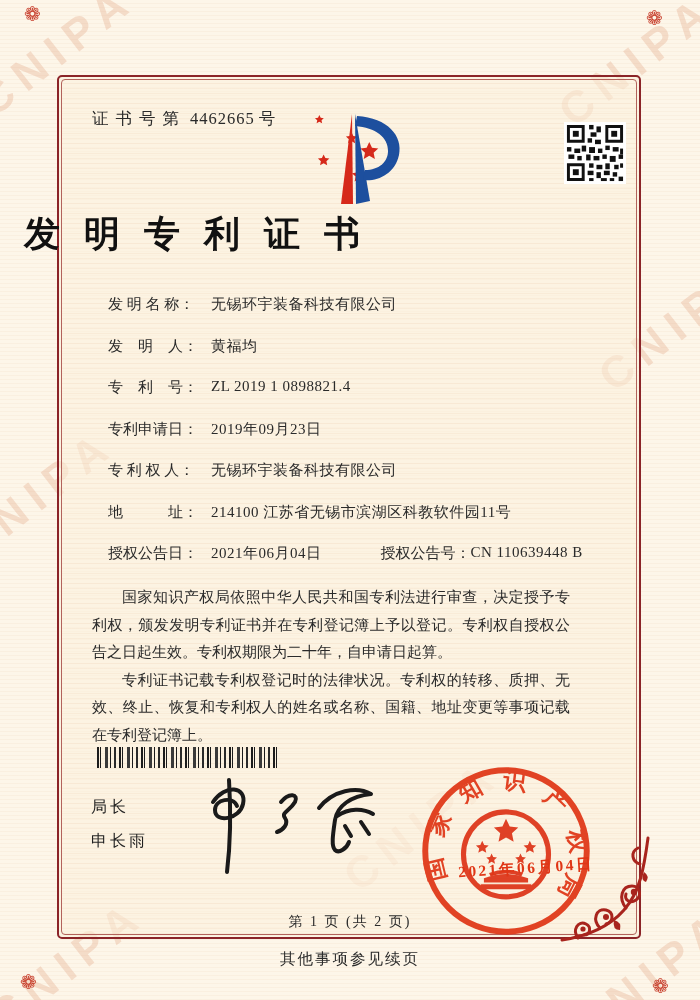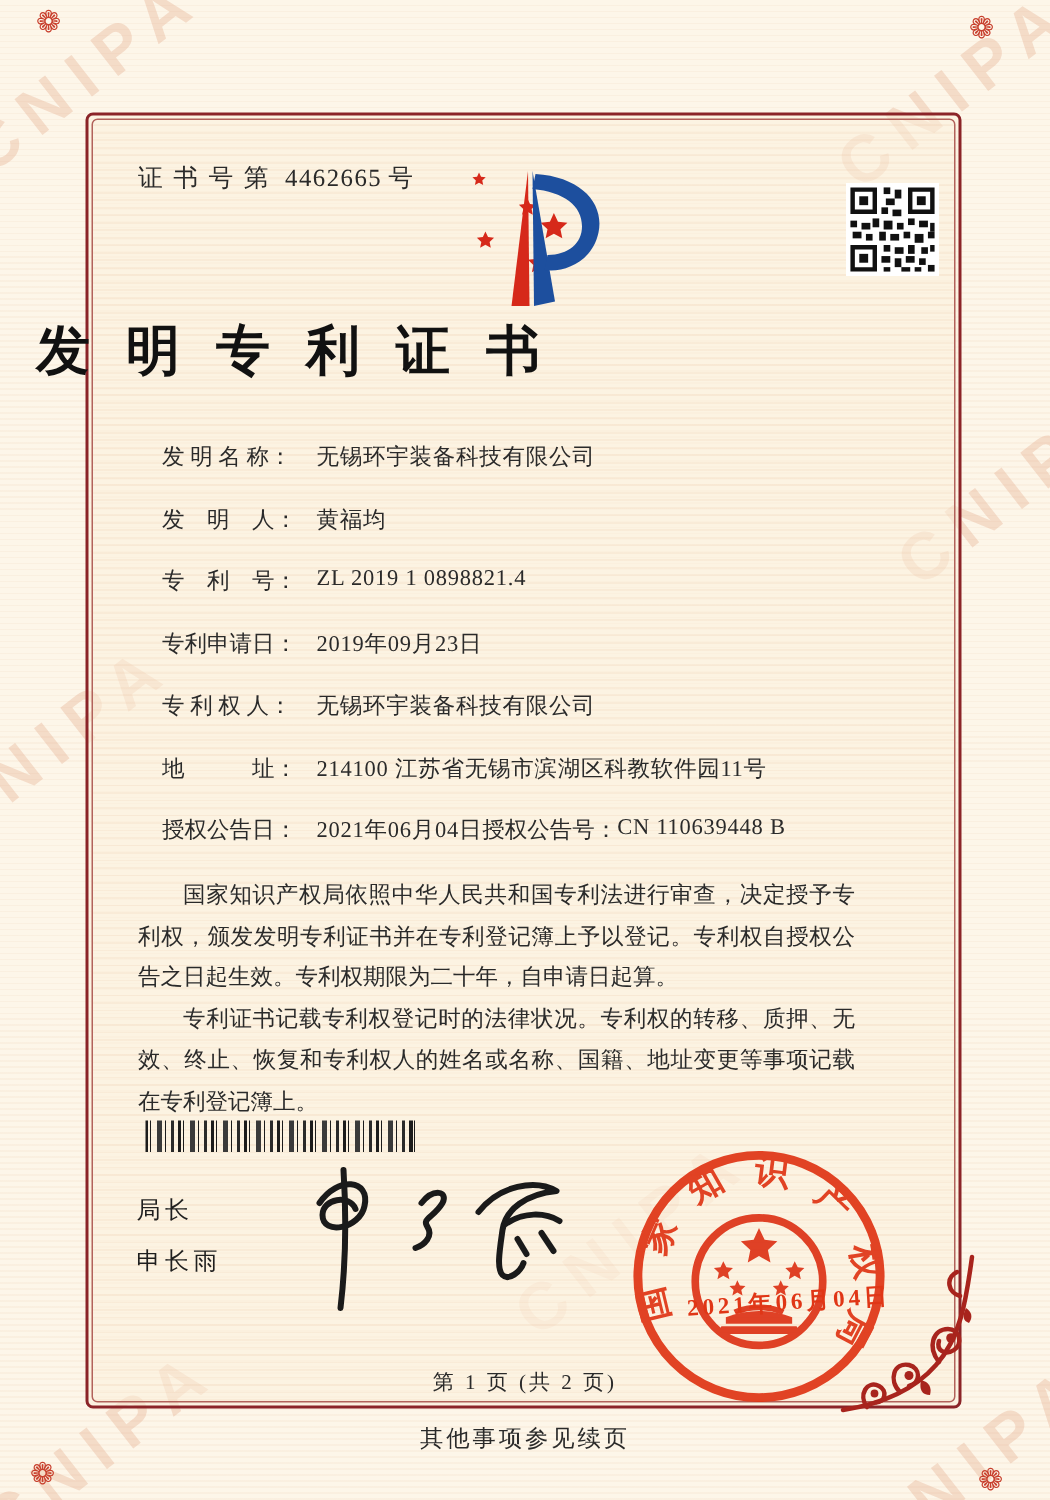--- a/index.html
+++ b/index.html
@@ -39,21 +39,21 @@
   .doc-title {
     position:absolute; top:210px; left:0; width:100%; 
     font-size:36px; font-weight:bold; letter-spacing:24px; text-indent:24px;
     color:#111;
   }
   .fields { position:absolute; left:108px; top:295px; width:478px; font-size:15px; }
   .field-row { display:flex; align-items:flex-start; height:41.5px; }
   .field-label { flex:0 0 103px; white-space:nowrap; color:#2a2a2a; }
   .field-value { white-space:nowrap; letter-spacing:0.5px; color:#2a2a2a; }
   .grant-row { display:flex; height:41.5px; }
-  .grant-right { display:flex; }
+  .grant-right { margin-left:59px; display:flex; }
   .paragraphs {
     position:absolute; left:92px; top:584px; width:478px;
     font-size:15px; line-height:27.5px; text-align:justify; color:#2a2a2a;
   }
   .paragraphs p { text-indent:2em; }
   .barcode {
     position:absolute; left:97px; top:747px; width:181px; height:21px;
     background:
       repeating-linear-gradient(90deg,
         #1c1c1c 0 2px, rgba(0,0,0,0) 2px 3px,

